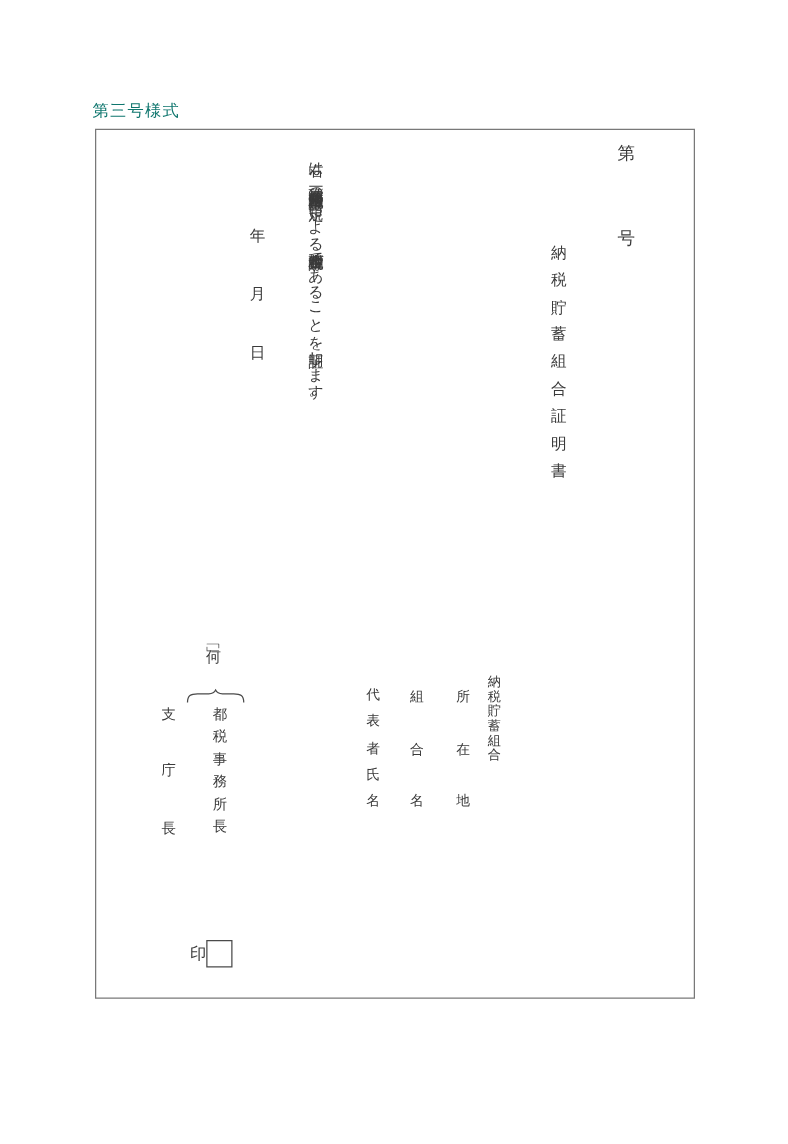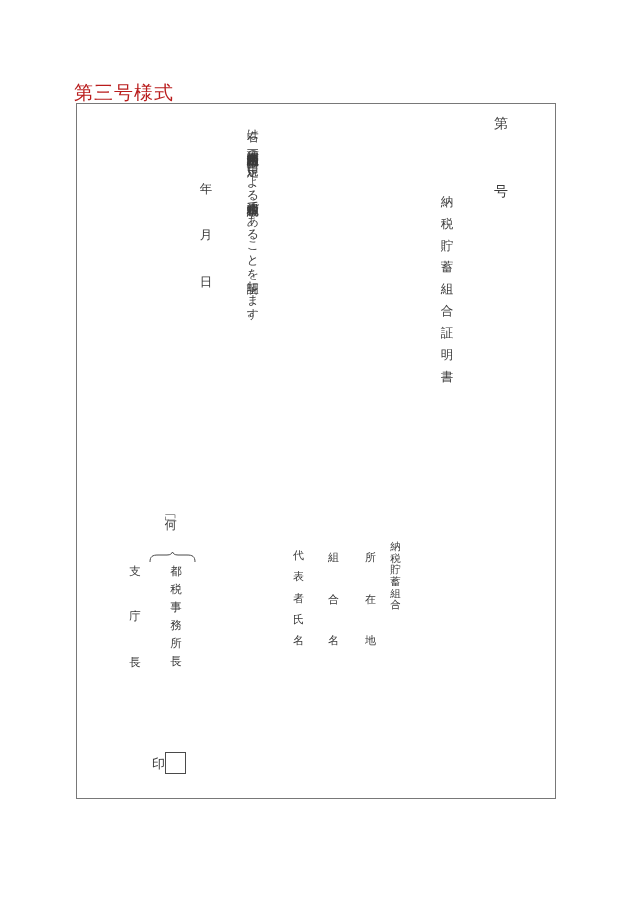--- a/index.html
+++ b/index.html
@@ -10,23 +10,23 @@
     height: 915px;
     background: #ffffff;
     color: #3a3a3a;
     font-family: "DejaVu Serif", "Liberation Serif", serif;
     overflow: hidden;
   }
   .form-label {
     position: absolute;
     left: 74px;
     top: 80px;
-    font-size: 19px;
+    font-size: 13px;
     letter-spacing: 1px;
-    color: #b91c1c;
+    color: #0f766e;
   }
   .frame {
     position: absolute;
     left: 76px;
     top: 103px;
     width: 480px;
     height: 696px;
     border: 1px solid #787878;
     background: #ffffff;
   }

